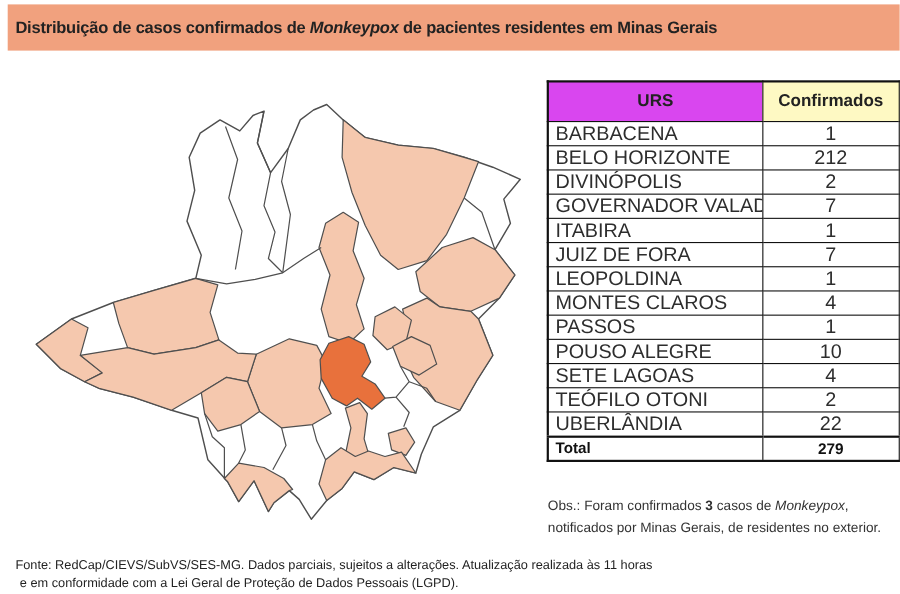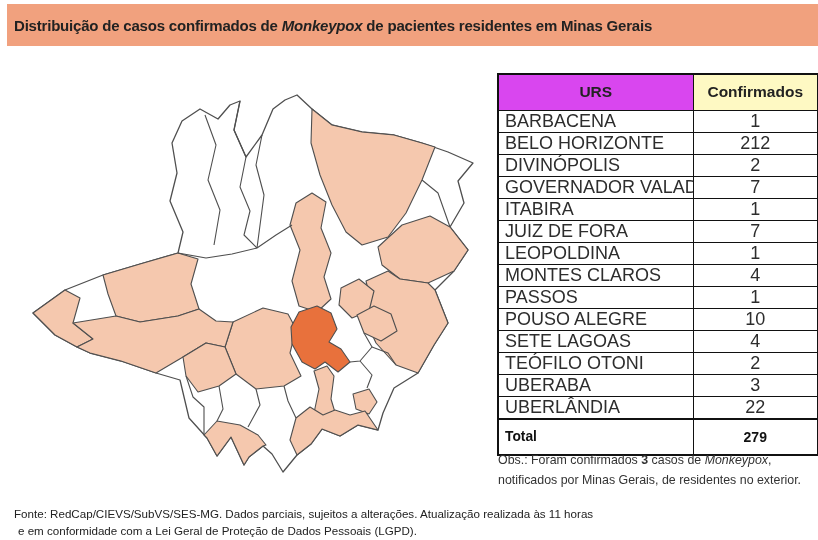--- a/index.html
+++ b/index.html
@@ -20,21 +20,21 @@
   table{width:100%;border-collapse:collapse;table-layout:fixed;}
   th,td{border:1px solid #111;box-sizing:border-box;}
   table{border:2px solid #111;}
   th{
     height:36px;font-size:15.5px;font-weight:bold;text-align:center;color:#222;
   }
   td{height:21px;font-size:18px;color:#2d2d2d;padding:0 0 0 6px;overflow:hidden;white-space:nowrap;}
   td.num{text-align:center;padding:0;}
   col.c-urs{width:195px;}
   col.c-num{width:125px;}
-  tr.total-row td{font-weight:bold;font-size:13.8px;border-top:2px solid #111;height:36px;color:#111;}
+  tr.total-row td{font-weight:bold;font-size:13.8px;border-top:2px solid #111;height:22px;color:#111;}
   tr.total-row td.num{font-size:14px;}
 
   .note{
     position:absolute;left:498px;top:451px;width:320px;
     font-size:12.4px;line-height:1.6;color:#333;
   }
   .note .b{font-weight:bold;}
   .note .it{font-style:italic;}
 
   .source{
@@ -158,24 +158,20 @@
         </tr>
         <tr>
           <td>SETE LAGOAS</td>
           <td class="num">4</td>
         </tr>
         <tr>
           <td>TEÓFILO OTONI</td>
           <td class="num">2</td>
         </tr>
         <tr>
-          <td>UBERABA</td>
-          <td class="num">3</td>
-        </tr>
-        <tr>
           <td>UBERLÂNDIA</td>
           <td class="num">22</td>
         </tr>
       </tbody>
     <tfoot>
       <tr class="total-row">
         <td>Total</td>
         <td class="num">279</td>
       </tr>
     </tfoot>

